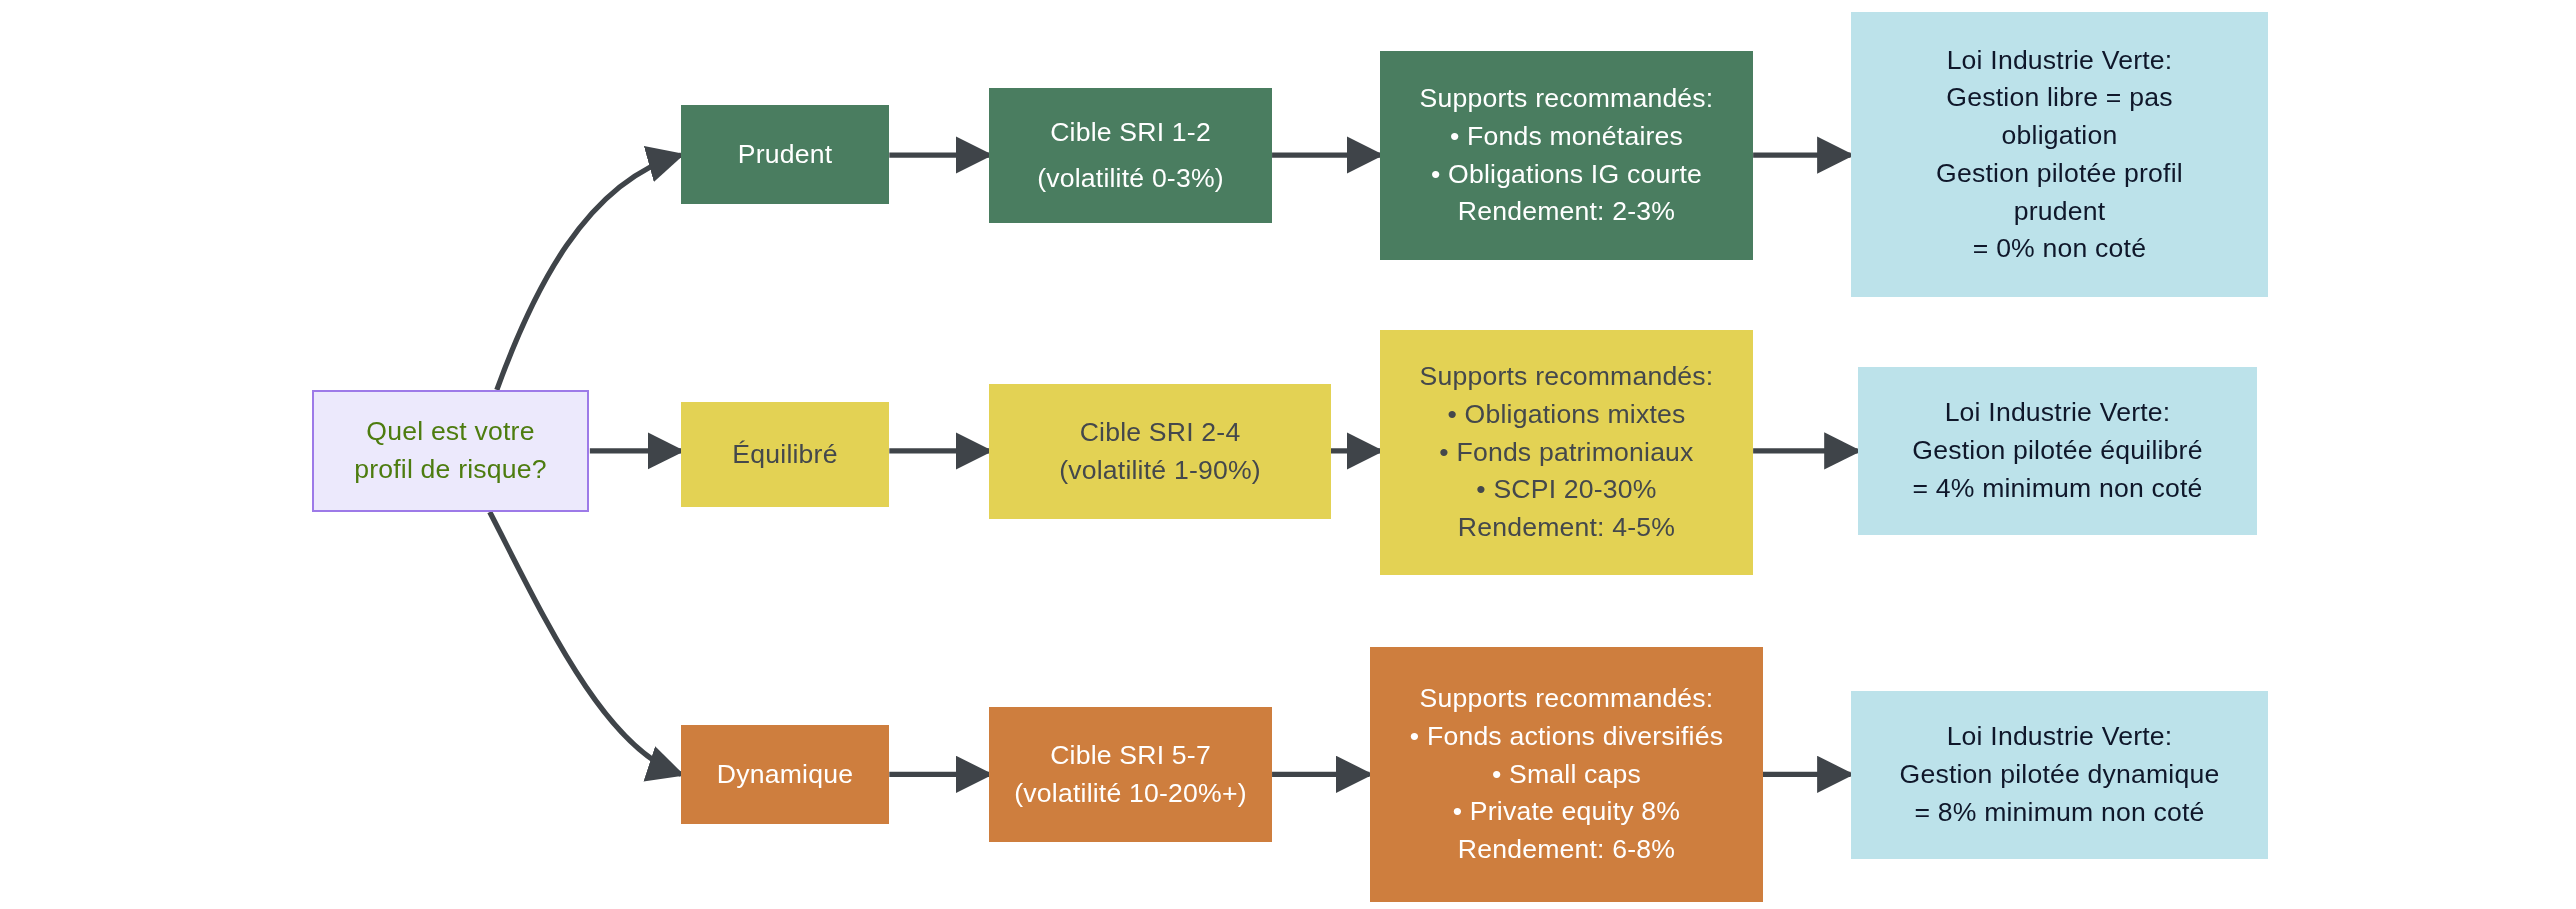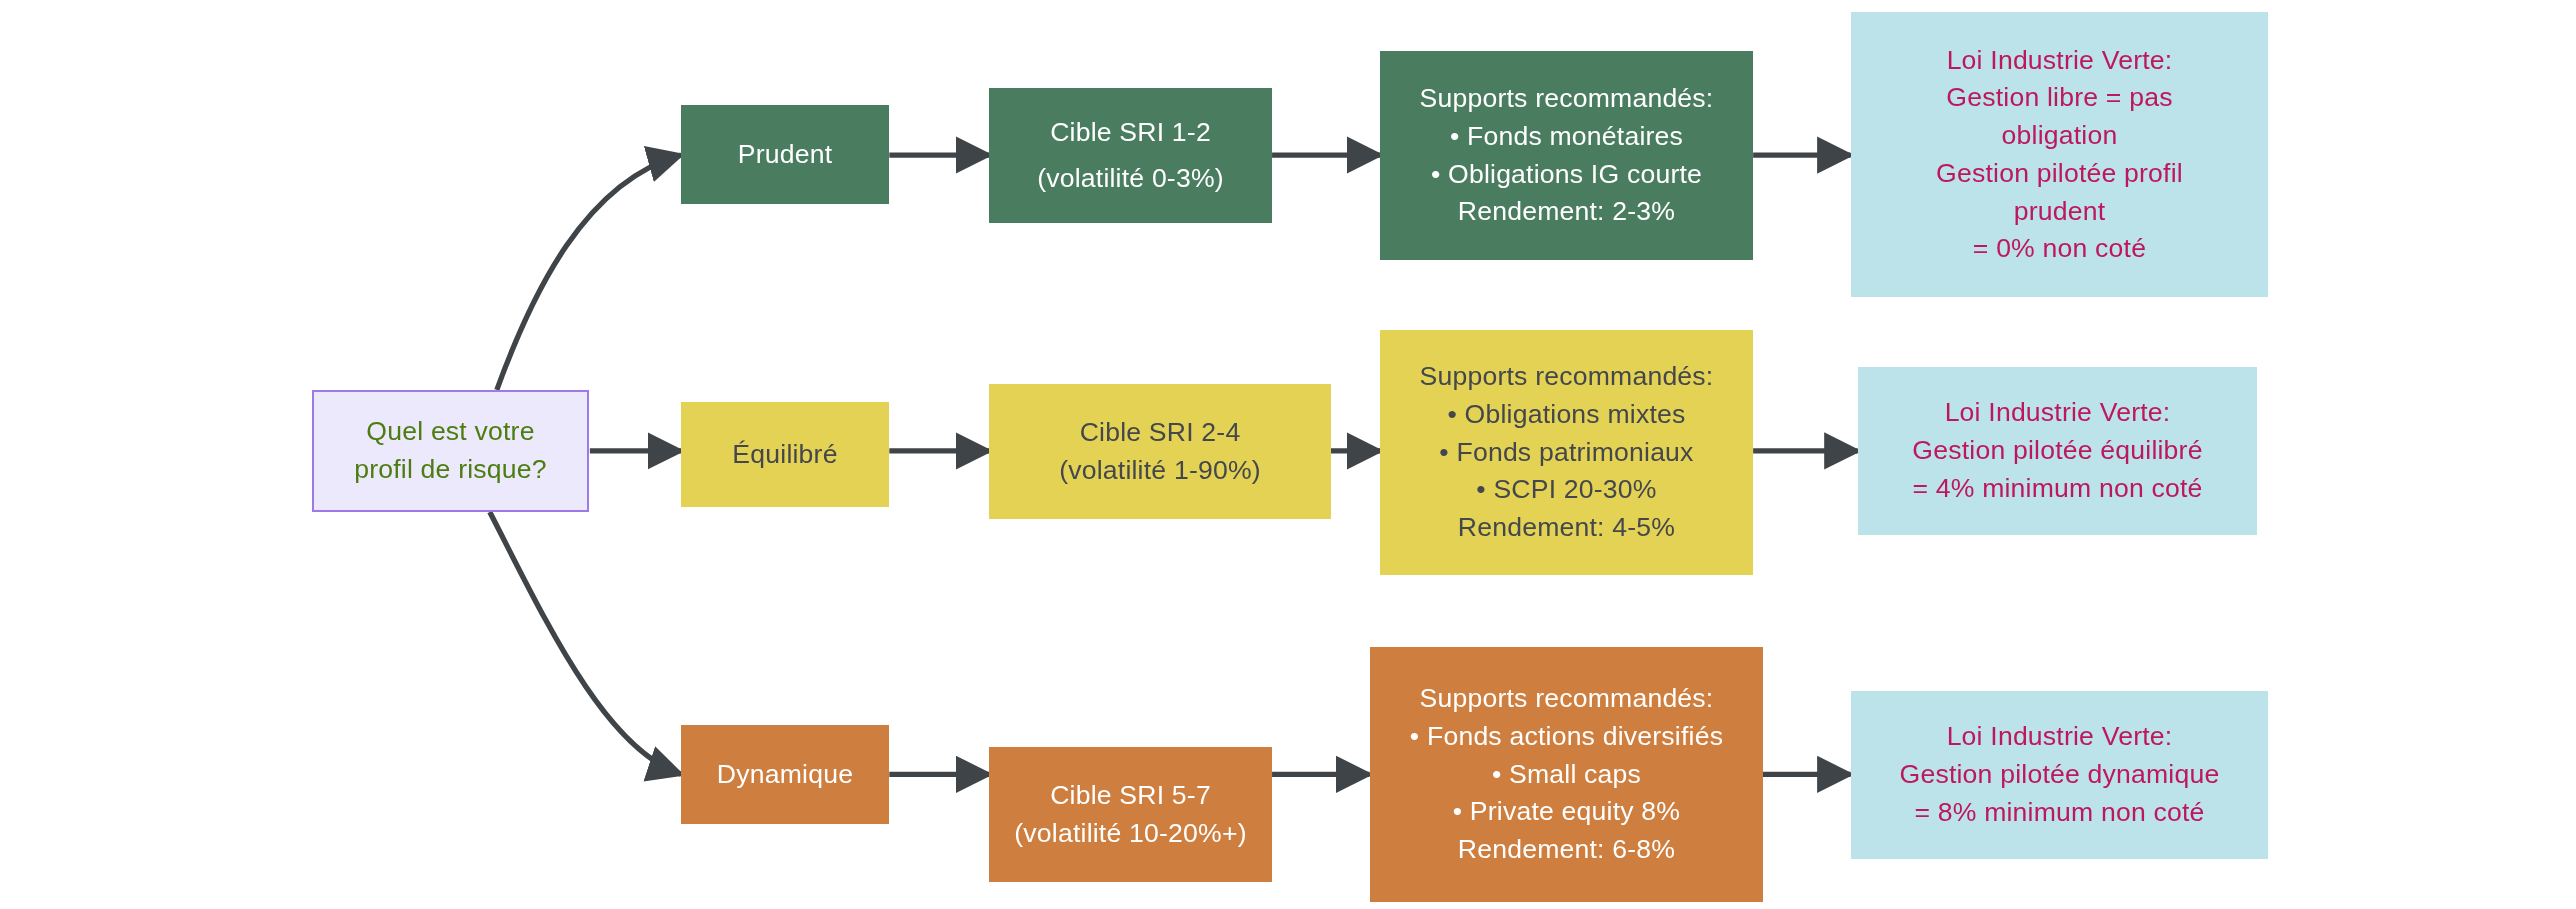--- a/index.html
+++ b/index.html
@@ -61,21 +61,21 @@
     color: #44484C;
   }
   
   .node-orange {
     background: #CE7E3E;
     color: #FFFFFF;
   }
   
   .node-blue {
     background: #BCE2EA;
-    color: #be185d;
+    color: #0f172a;
   }
 </style>
 </head>
 <body>
 
 <div id="canvas">
 
   <svg class="edges" viewBox="0 0 2906 1026" width="2576" height="909">
     <defs>
       <marker id="arrow" viewBox="0 0 10 10" refX="9" refY="5" markerWidth="7" markerHeight="7" orient="auto-start-reverse">
@@ -152,21 +152,21 @@
   <div class="node node-blue" style="left:1858px; top:367px; width:399px; height:168px;">
     <span class="line">Loi Industrie Verte:</span>
     <span class="line">Gestion pilotée équilibré</span>
     <span class="line">= 4% minimum non coté</span>
   </div>
 
   <div class="node node-orange" style="left:681px; top:725px; width:208px; height:99px;">
     <span class="line">Dynamique</span>
   </div>
 
-  <div class="node node-orange" style="left:989px; top:707px; width:283px; height:135px;margin-top:40px;">
+  <div class="node node-orange" style="left:989px; top:707px; width:283px; height:135px;">
     <span class="line">Cible SRI 5-7</span>
     <span class="line">(volatilité 10-20%+)</span>
   </div>
 
   <div class="node node-orange" style="left:1370px; top:647px; width:393px; height:255px;">
     <span class="line">Supports recommandés:</span>
     <span class="line">• Fonds actions diversifiés</span>
     <span class="line">• Small caps</span>
     <span class="line">• Private equity 8%</span>
     <span class="line">Rendement: 6-8%</span>

